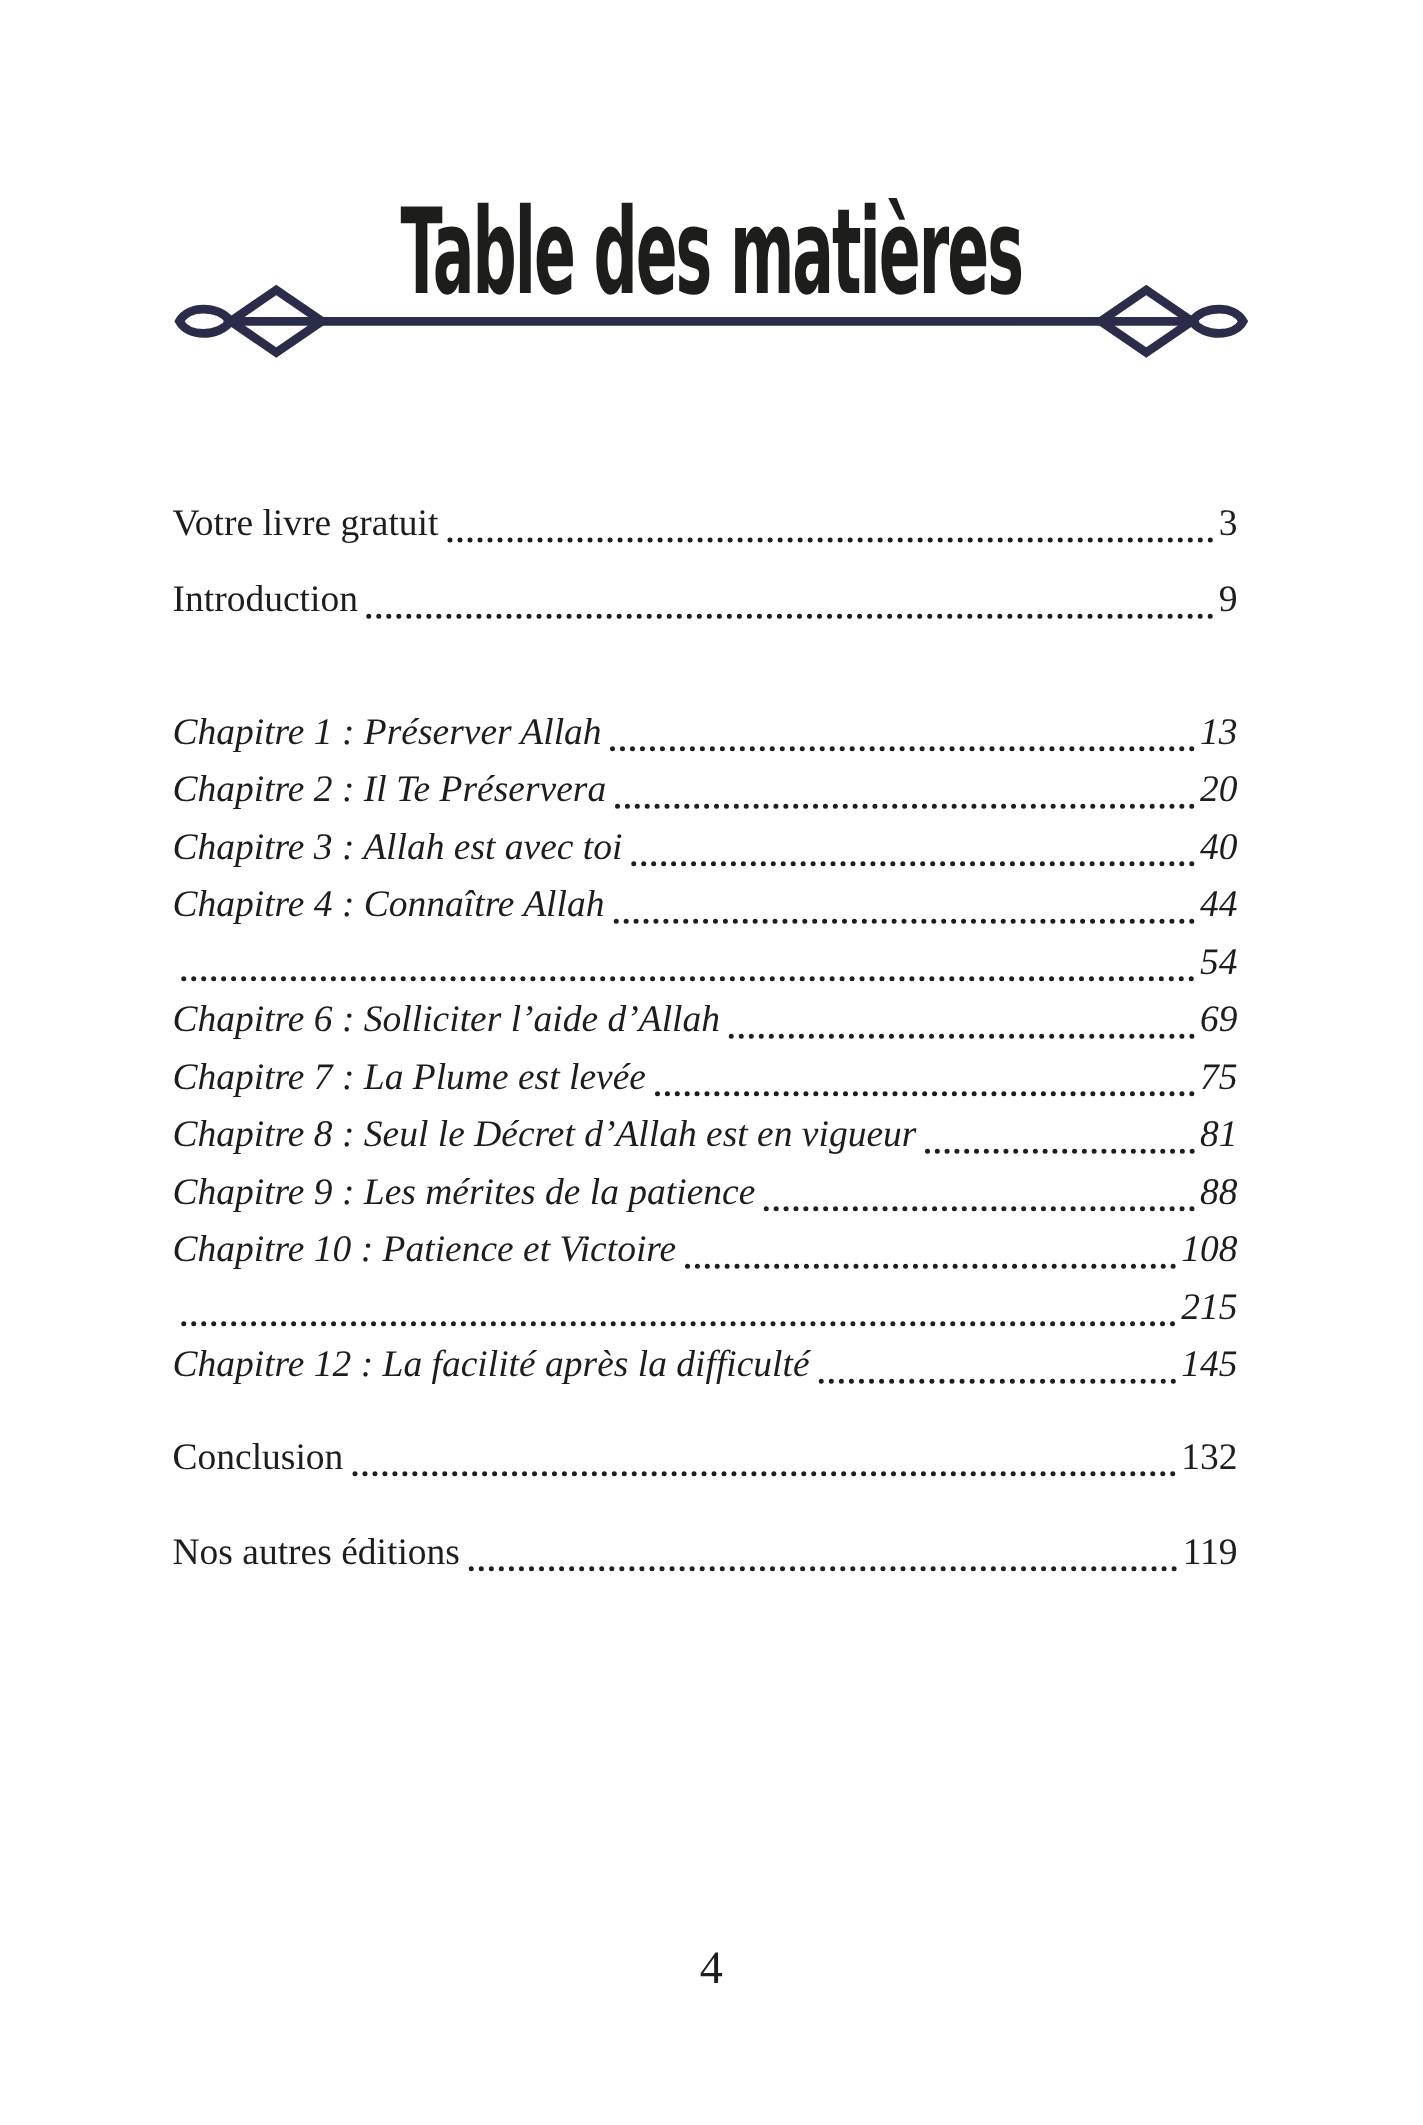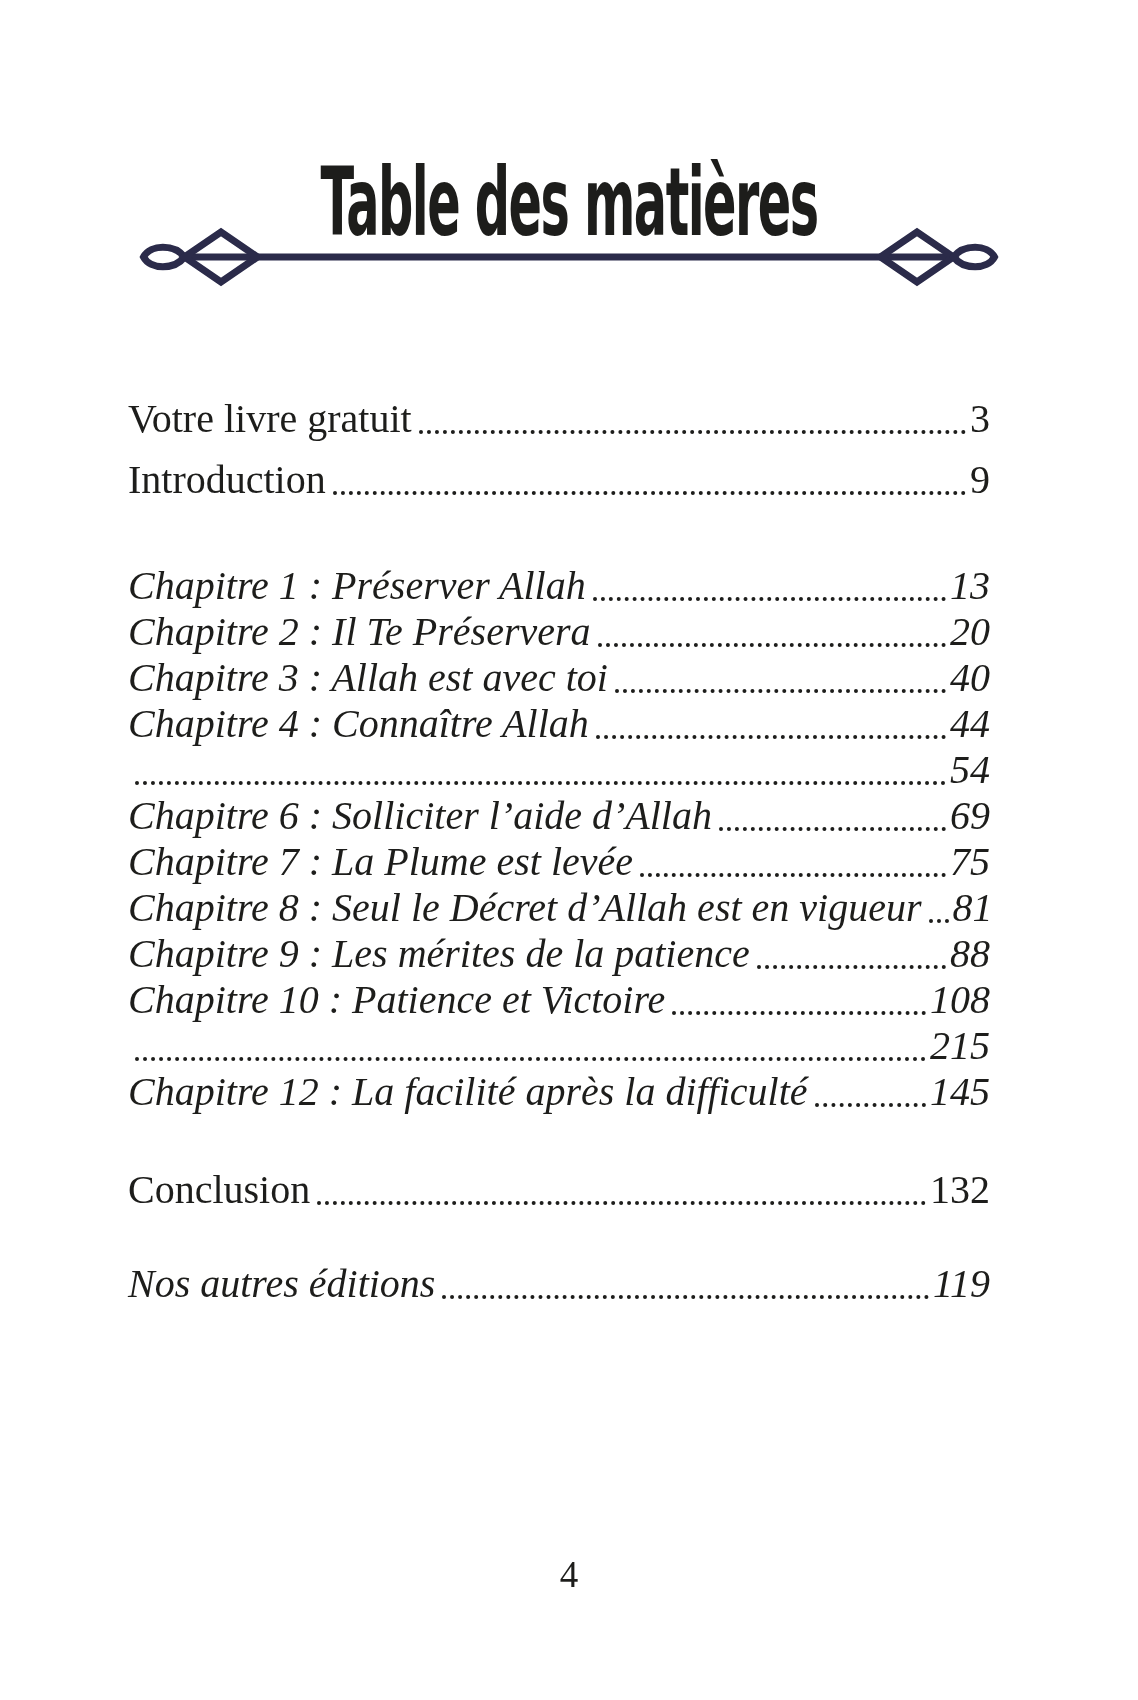--- a/index.html
+++ b/index.html
@@ -30,28 +30,28 @@
   }
   .divider{
     position:absolute;
     top:225px;left:50%;
     transform:translateX(-50%);
     width:861px;height:64px;
   }
   .divider svg{display:block;}
   .toc{
     position:absolute;
-    top:396px;left:128px;right:148px;
-    font-size:40px;
+    top:396px;left:138px;right:148px;
+    font-size:30px;
     line-height:46px;
   }
   .toc-group + .toc-group{margin-top:15px;}
   .toc-group:nth-child(3){margin-top:60px;font-style:italic;}
-  .toc-group:nth-child(4){margin-top:52px;}
-  .toc-group:nth-child(5){margin-top:48px;font-style:italic;}
+  .toc-group:nth-child(4){margin-top:28px;}
+  .toc-group:nth-child(5){margin-top:30px;}
   .toc-row{
     display:flex;
     align-items:baseline;
     width:100%;
   }
   .toc-label{white-space:nowrap;}
   .toc-dots{
     flex:1;
     align-self:flex-end;
     border-bottom:4px dotted var(--text);

